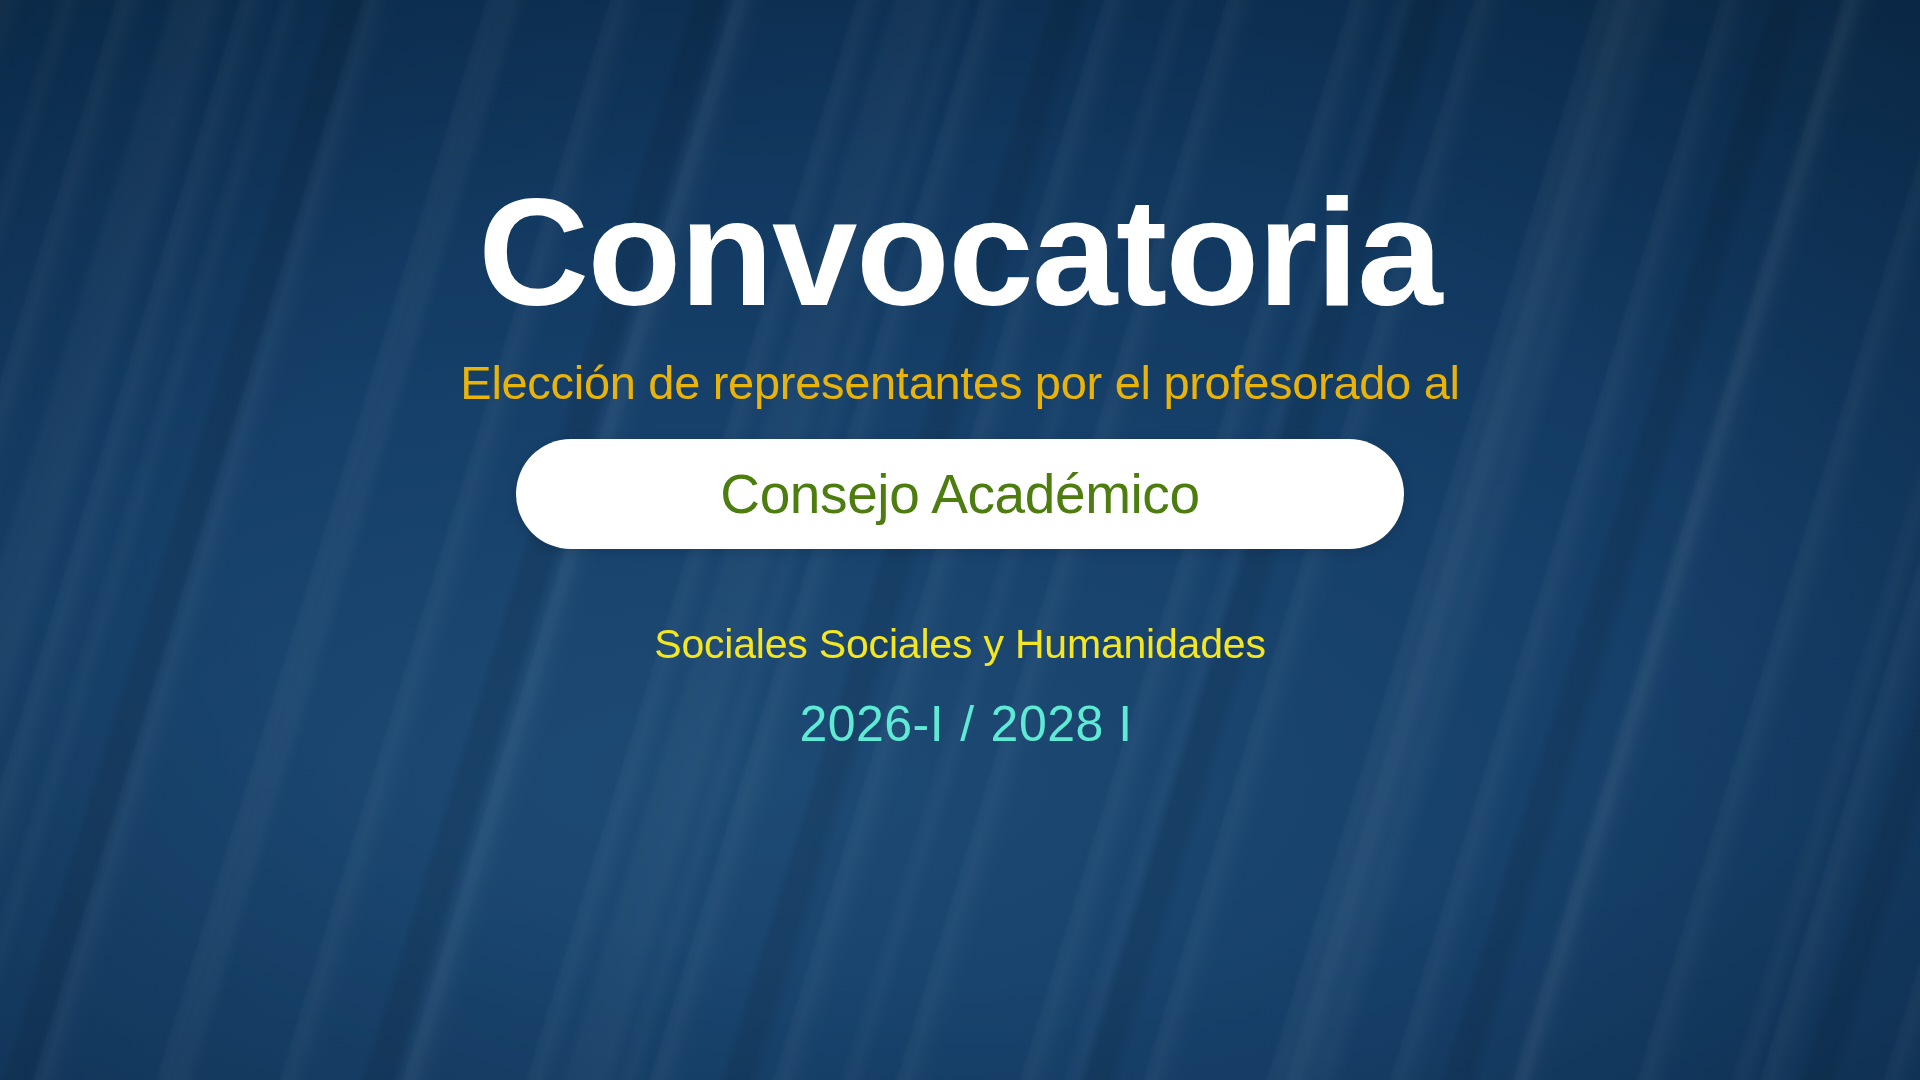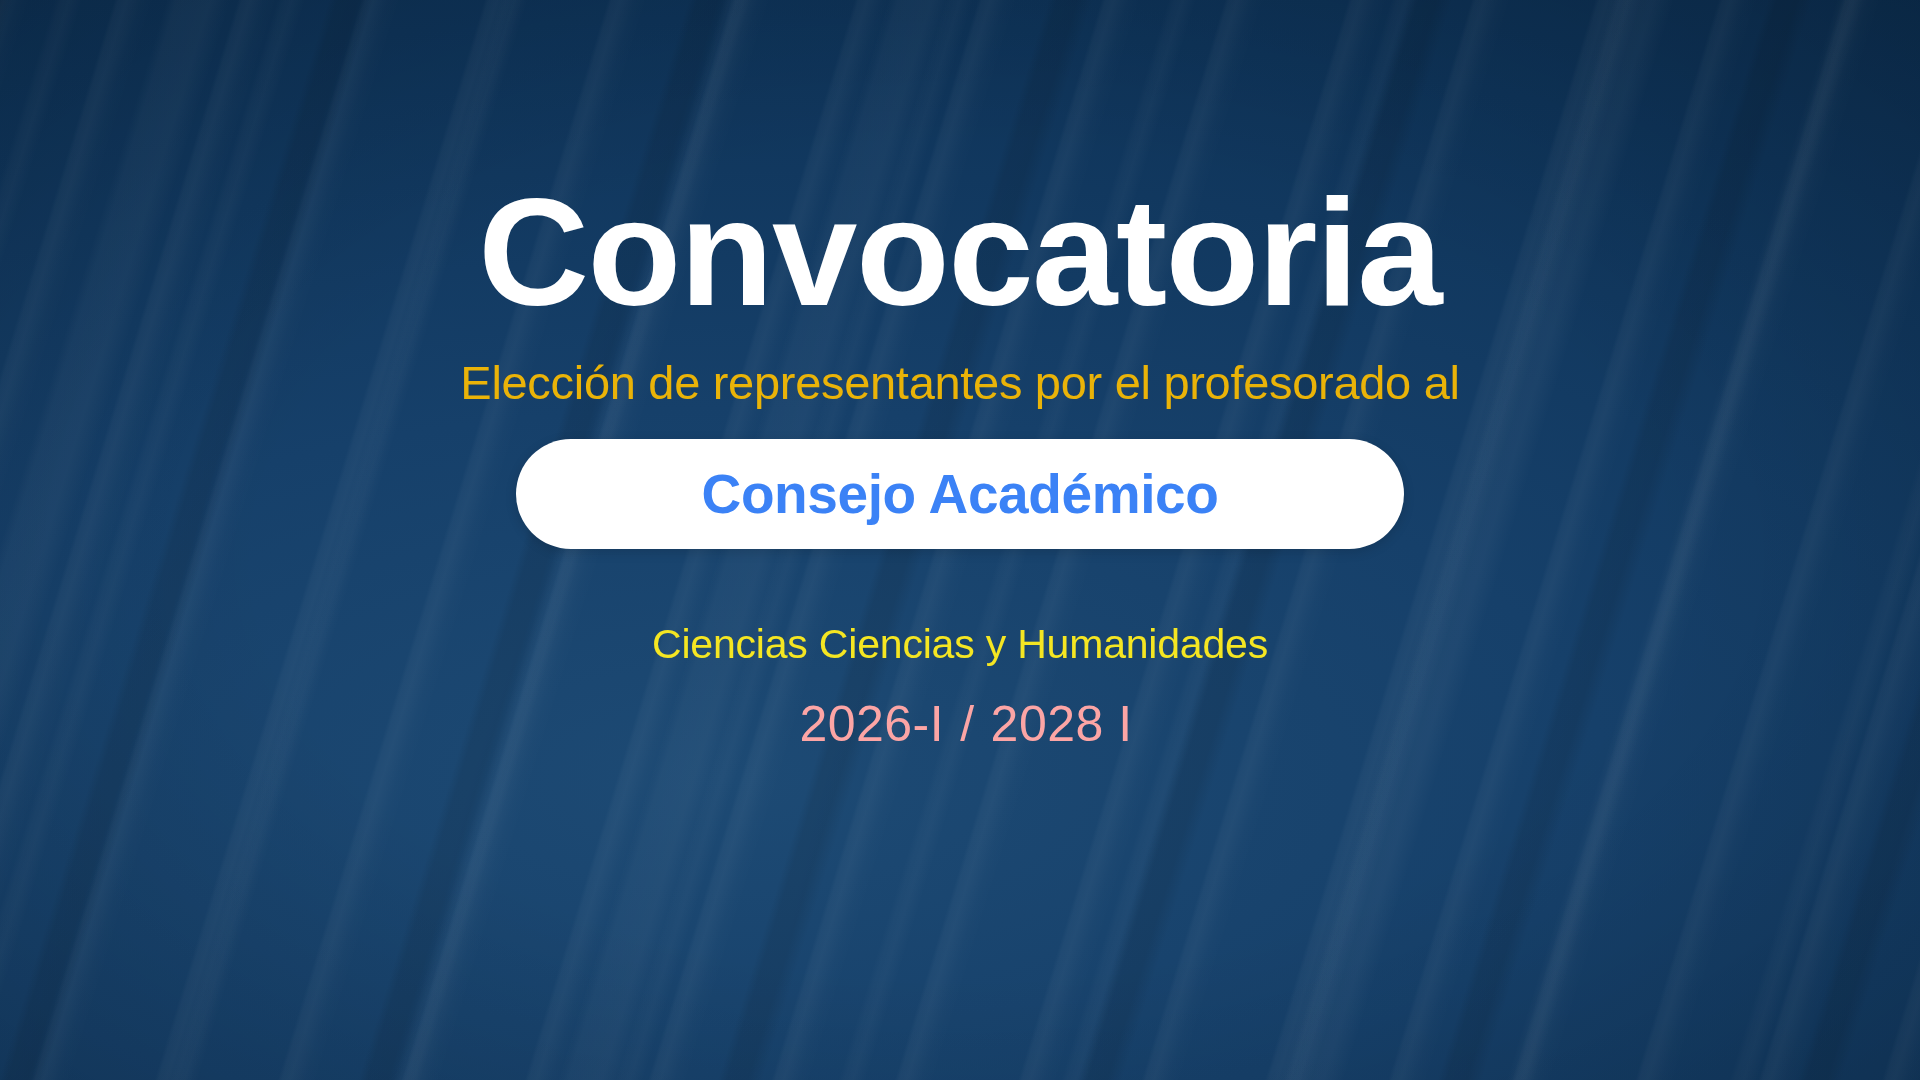--- a/index.html
+++ b/index.html
@@ -127,40 +127,40 @@
     width:888px;
     height:110px;
     background:#ffffff;
     border-radius:55px;
     display:flex;
     align-items:center;
     justify-content:center;
     box-shadow:0 3px 12px rgba(0,0,0,0.14);
   }
   .pill-label {
-    color:#3b82f6;
+    color:#4d7c0f;
     font-size:55px;
-    font-weight:700;
+    font-weight:400;
     letter-spacing:-0.4px;
     white-space:nowrap;
   }
 
   .faculty {
     margin-top:72px;
     color:#f5e622;
     font-size:41px;
     font-weight:400;
     letter-spacing:-0.2px;
     white-space:nowrap;
     text-align:center;
   }
 
   .period {
     margin-top:27px;
-    color:#fca5a5;
+    color:#5eead4;
     font-size:50px;
     font-weight:300;
     letter-spacing:0.5px;
     white-space:nowrap;
     text-align:center;
     padding-left:12px;
   }
   .period .sep { padding:0 16px; }
 </style>
 </head>
@@ -178,20 +178,20 @@
   <div class="content">
 
     <h1 class="title">Convocatoria</h1>
 
     <p class="subtitle">Elección de representantes por el profesorado al</p>
 
     <div class="pill">
       <span class="pill-label">Consejo Académico</span>
     </div>
 
-    <p class="faculty">Ciencias Ciencias y Humanidades</p>
+    <p class="faculty">Sociales Sociales y Humanidades</p>
 
     <p class="period">
       <span>2026-I</span><span class="sep">/</span><span>2028 I</span>
     </p>
 
   </div>
 </div>
 
 </body></html>

